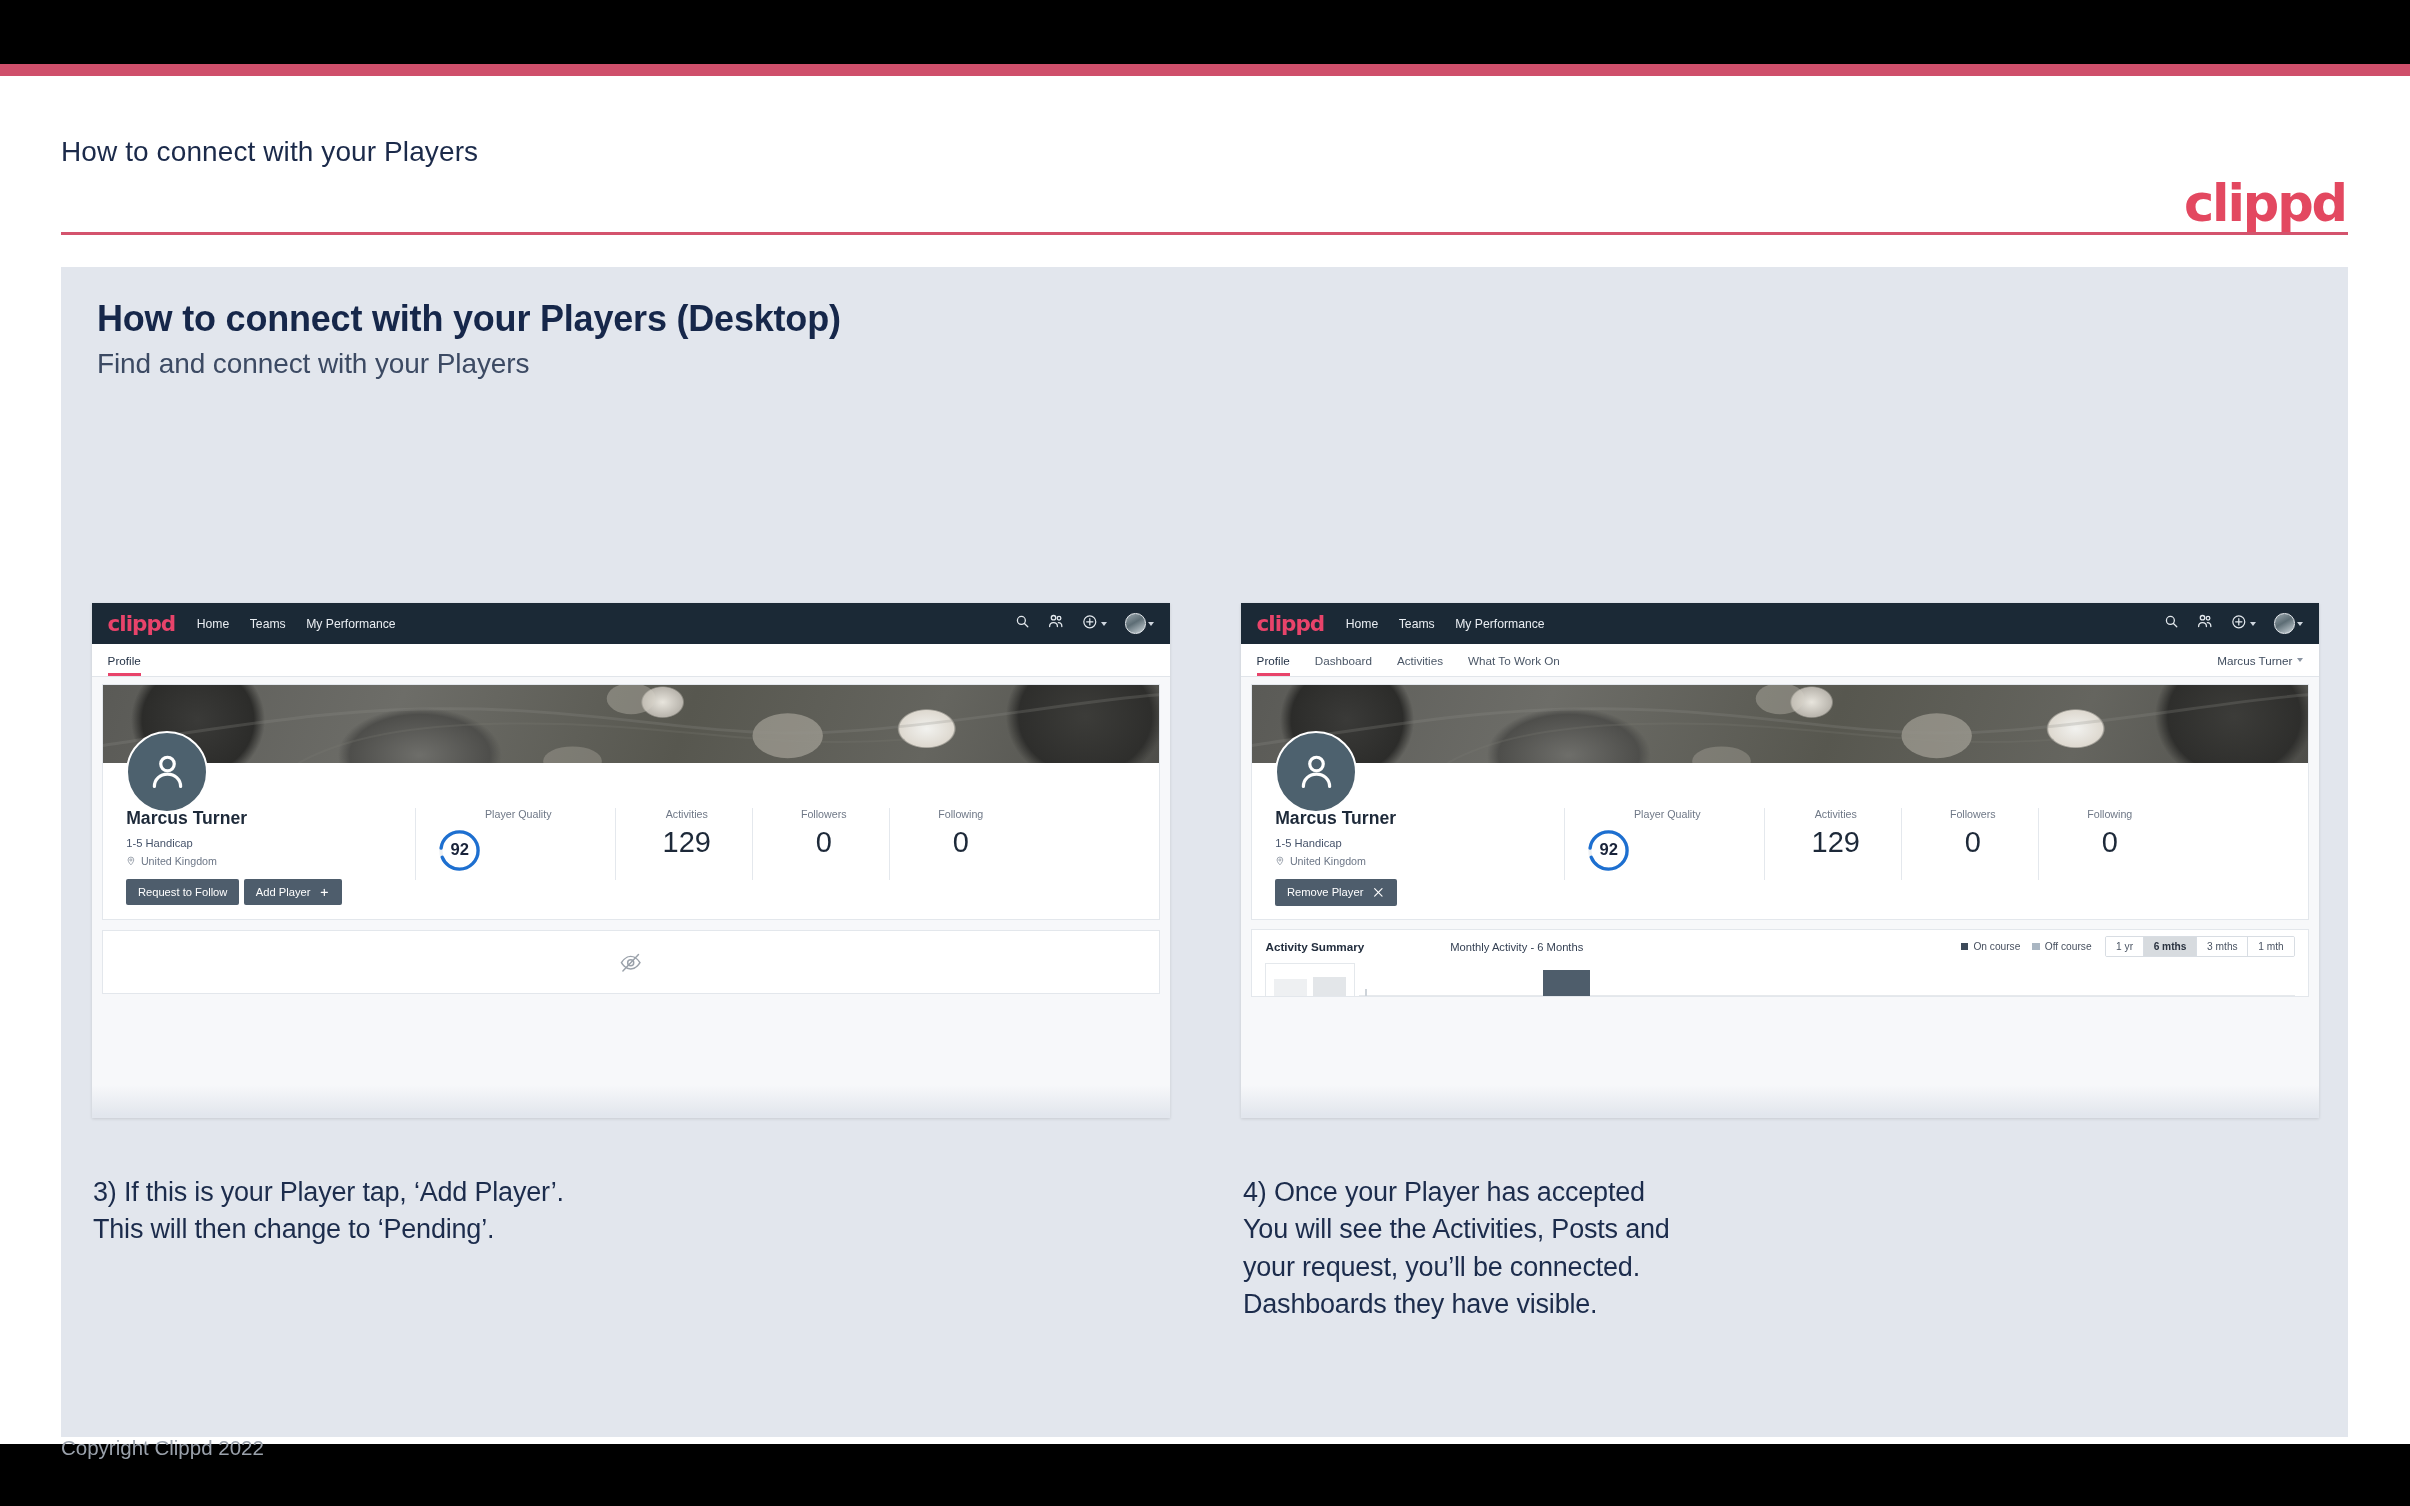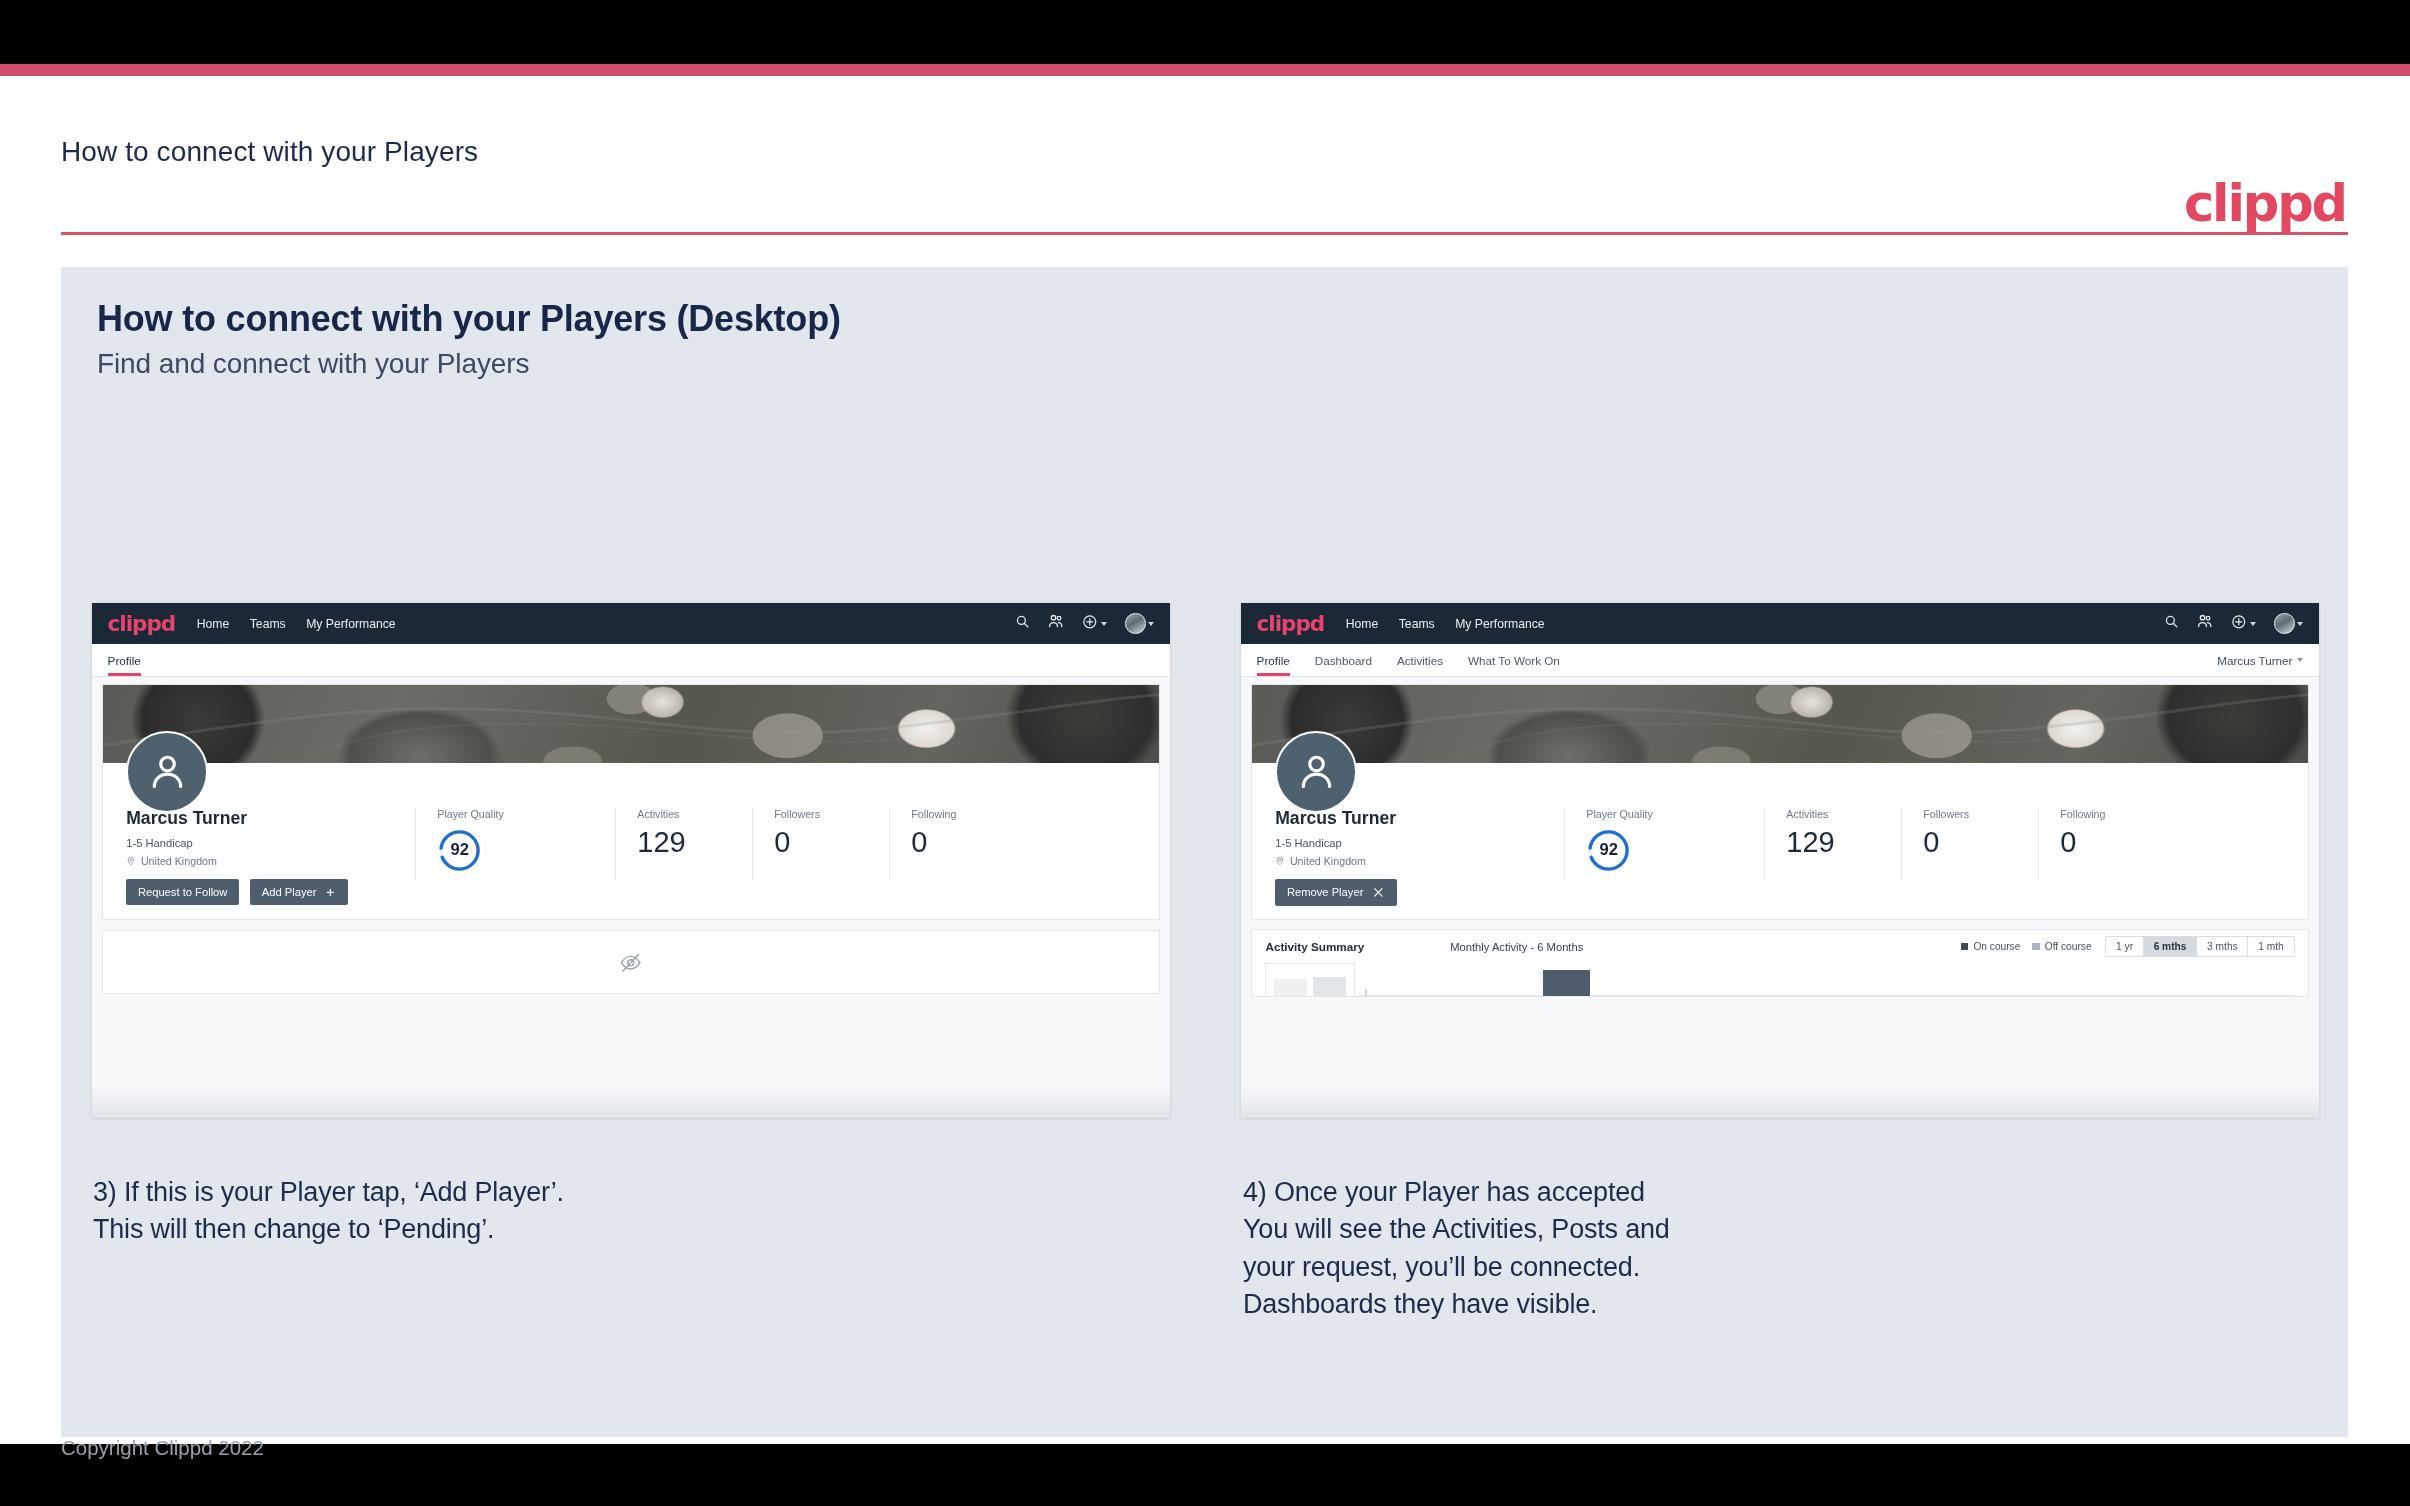--- a/index.html
+++ b/index.html
@@ -231,33 +231,33 @@
   .prof-name {
     font-size: 17.6px; font-weight: 700; color: #1d2939; line-height: 1.2;
   }
   .prof-hcp {
     font-size: 11.2px; color: #46536a; margin-top: 7.8px;
   }
   .prof-loc {
     font-size: 10.7px; color: #6d7787; margin-top: 5.9px;
     display: flex; align-items: center; gap: 4.9px;
   }
-  .prof-btns { display: flex; gap: 11px; margin-top: 12.7px; }
+  .prof-btns { display: flex; gap: 5px; margin-top: 12.7px; }
   .pbtn {
     background: #4e5d6c;
     color: #ffffff;
     font-size: 11.2px;
     padding: 6.8px 11.7px;
     display: flex; align-items: center; gap: 8.8px;
     border-radius: 2px;
     white-space: nowrap;
   }
 
   
-  .stats { display: flex; flex: 1; align-items: flex-start; }
+  .stats { display: flex; flex: 1; align-items: flex-start; text-align: center; }
   .stat {
     padding: 0 15.6px 0 21.5px;
     border-left: 1px solid #e4e8ed;
     min-height: 72px;
   }
   .stat-q { width: 200px; }
   .stat-n { width: 137px; }
   .stat-lbl { font-size: 10.7px; color: #6f7887; white-space: nowrap; }
   .stat-val {
     font-size: 29px; font-weight: 400; color: #1d2939; margin-top: 7.8px;

